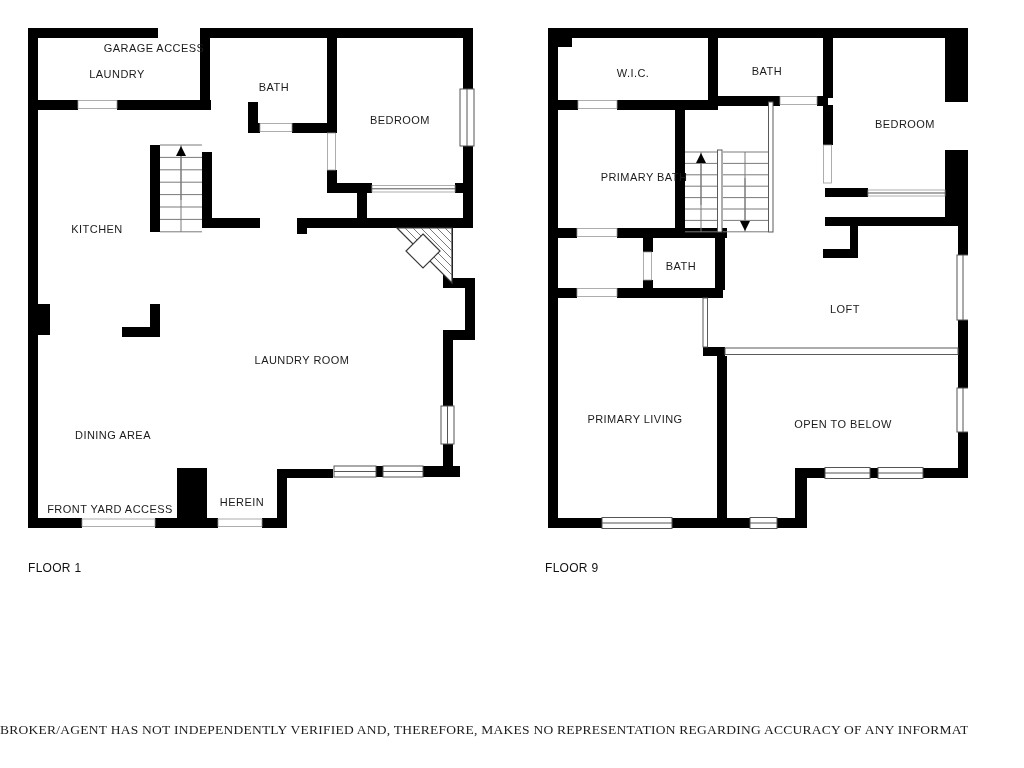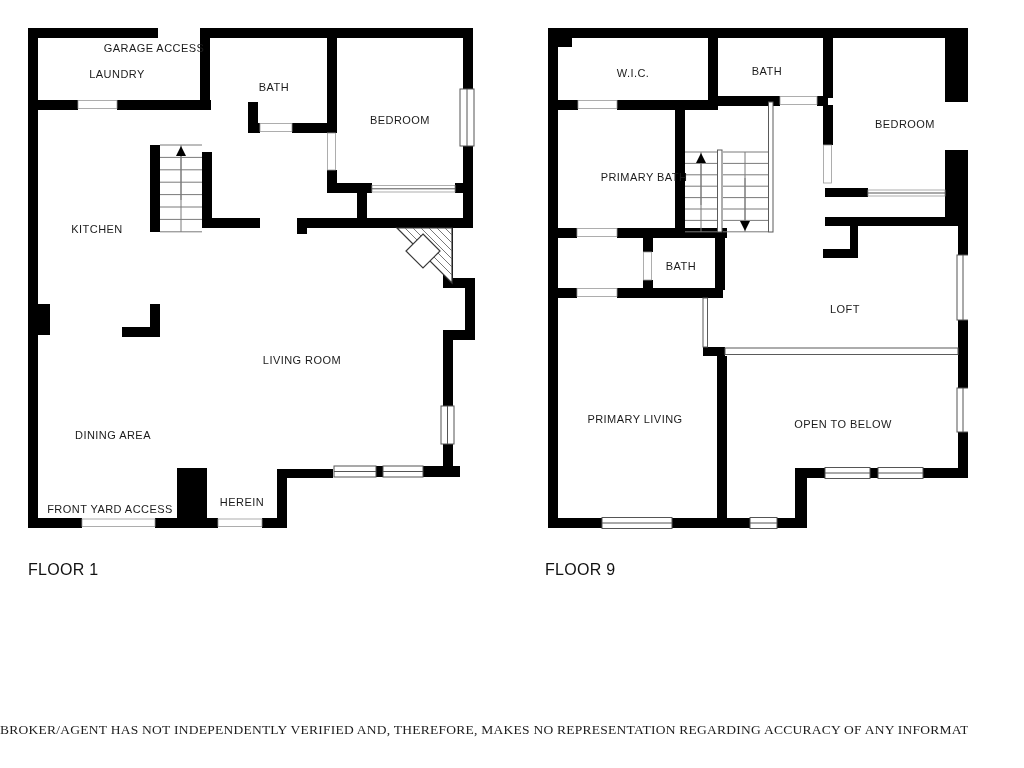--- a/index.html
+++ b/index.html
@@ -1,21 +1,21 @@
 <!DOCTYPE html>
 <html><head>
 <meta charset="utf-8">
 <style>
   html,body{margin:0;padding:0;background:#fff;}
   .canvas{position:relative;width:968px;height:768px;background:#ffffff;overflow:hidden;
           font-family:"Liberation Sans",sans-serif;}
   .plan-svg{position:absolute;left:0;top:0;}
   .room-label{position:absolute;transform:translate(-50%,-50%);font-size:11px;
               letter-spacing:.45px;color:#1b1b1b;white-space:nowrap;}
-  .floor-title{position:absolute;font-size:16px;letter-spacing:.3px;color:#111;white-space:nowrap;}
+  .floor-title{position:absolute;font-size:12px;letter-spacing:.3px;color:#111;white-space:nowrap;}
   .disclaimer{position:absolute;left:0;top:722px;width:1024px;text-align:center;
               font-family:"Liberation Serif",serif;font-size:13.5px;letter-spacing:.25px;
               color:#1c1c1c;white-space:nowrap;}
   
   .wall{fill:#000;}
   .win{fill:#fff;stroke:#555;stroke-width:1;}
   .winline{stroke:#555;stroke-width:1;}
   .sill{fill:#fff;stroke:#9a9a9a;stroke-width:0.8;}
   .tread{stroke:#7a7a7a;stroke-width:1;fill:none;}
   .rail{fill:#fff;stroke:#5a5a5a;stroke-width:1;}
@@ -227,21 +227,21 @@
         <rect class="rail" x="703" y="298" width="4.5" height="49"></rect>
       </g>
     </g>
   </svg>
 
   <div class="room-label" style="left:154px;top:48px">GARAGE ACCESS</div>
   <div class="room-label" style="left:117px;top:74px">LAUNDRY</div>
   <div class="room-label" style="left:274px;top:87px">BATH</div>
   <div class="room-label" style="left:400px;top:120px">BEDROOM</div>
   <div class="room-label" style="left:97px;top:229px">KITCHEN</div>
-  <div class="room-label" style="left:302px;top:360px">LIVING ROOM</div>
+  <div class="room-label" style="left:302px;top:360px">LAUNDRY ROOM</div>
   <div class="room-label" style="left:113px;top:435px">DINING AREA</div>
   <div class="room-label" style="left:110px;top:509px">FRONT YARD ACCESS</div>
   <div class="room-label" style="left:242px;top:502px">HEREIN</div>
 
   <div class="room-label" style="left:633px;top:73px">W.I.C.</div>
   <div class="room-label" style="left:767px;top:71px">BATH</div>
   <div class="room-label" style="left:905px;top:124px">BEDROOM</div>
   <div class="room-label" style="left:644px;top:177px">PRIMARY BATH</div>
   <div class="room-label" style="left:681px;top:266px">BATH</div>
   <div class="room-label" style="left:845px;top:309px">LOFT</div>

